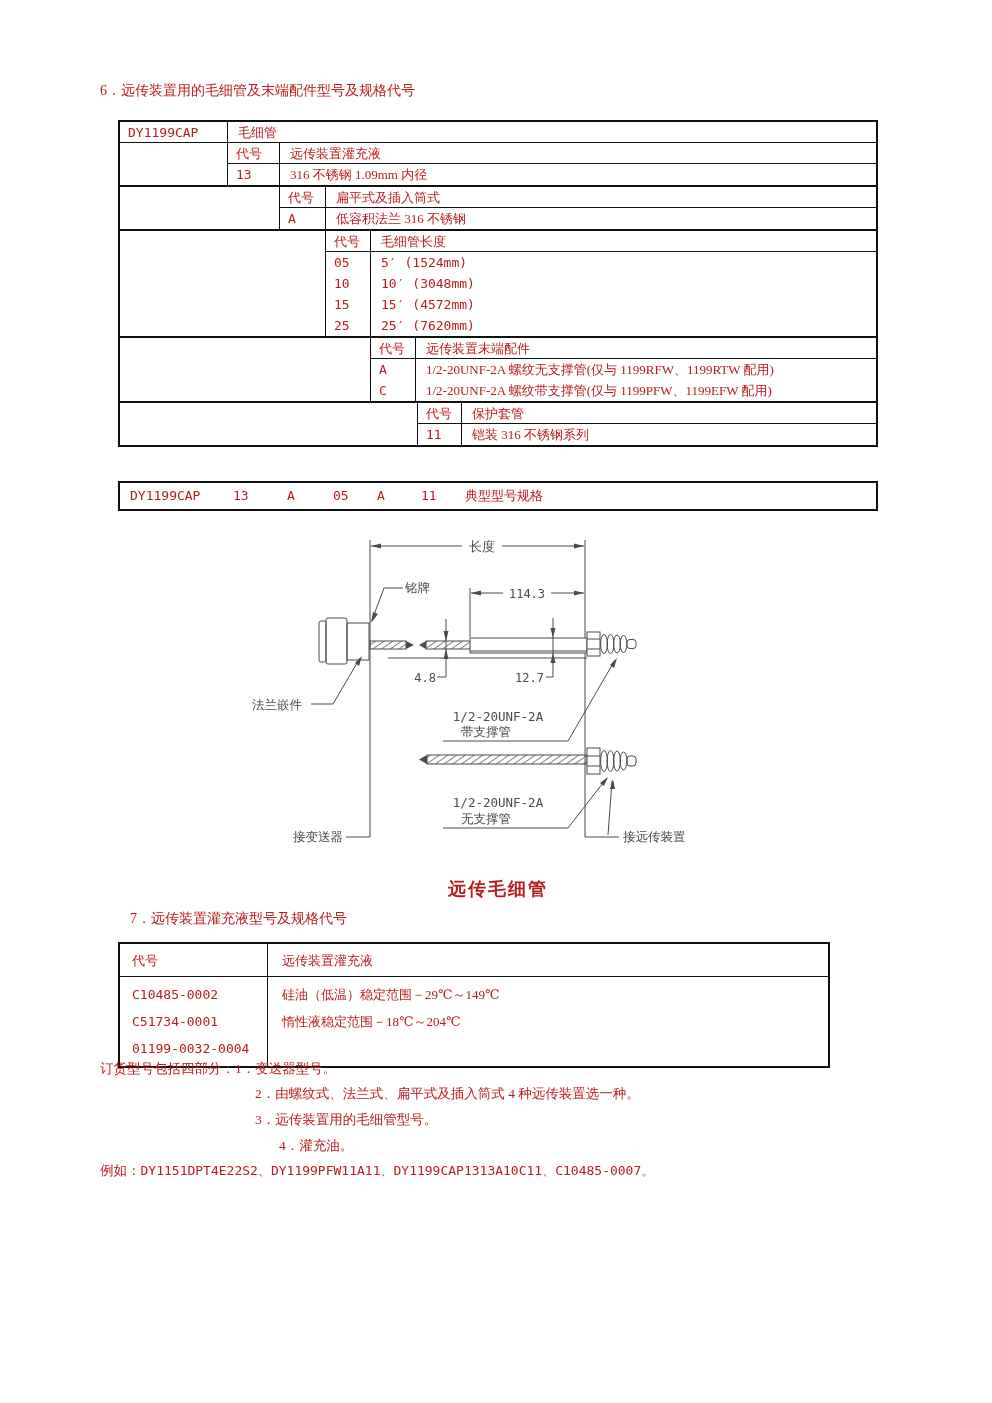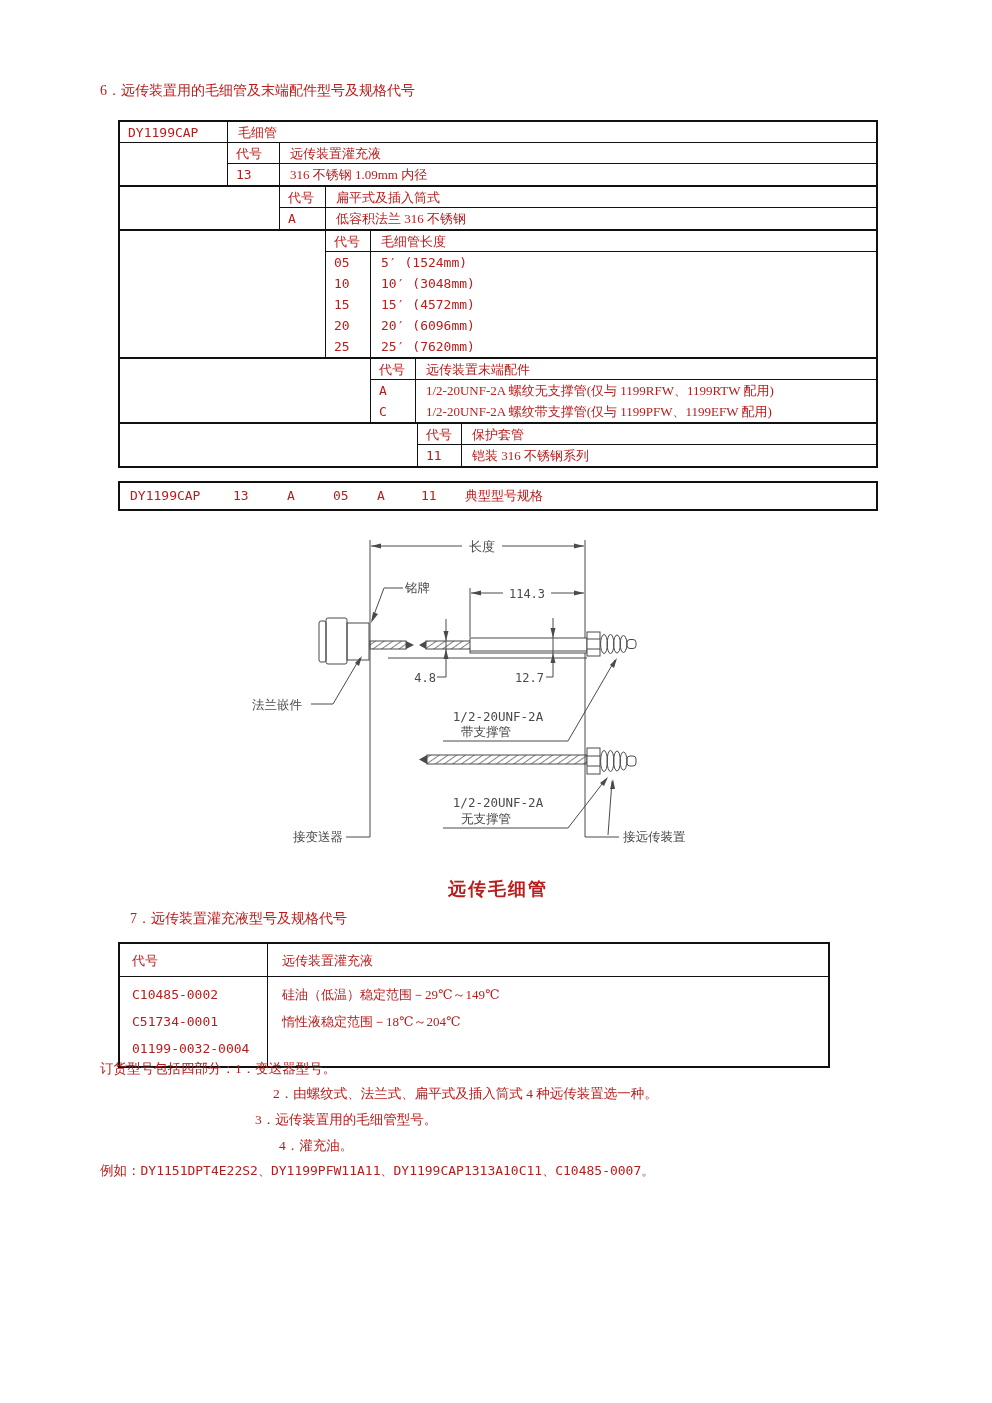--- a/index.html
+++ b/index.html
@@ -94,24 +94,20 @@
           <div class="code mono" style="flex-basis:45px;">05</div>
           <div class="lbl mono">5′ (1524mm)</div>
         </div>
         <div class="row">
           <div class="code mono" style="flex-basis:45px;">10</div>
           <div class="lbl mono">10′ (3048mm)</div>
         </div>
         <div class="row">
           <div class="code mono" style="flex-basis:45px;">15</div>
           <div class="lbl mono">15′ (4572mm)</div>
-        </div>
-        <div class="row">
-          <div class="code mono" style="flex-basis:45px;">20</div>
-          <div class="lbl mono">20′ (6096mm)</div>
         </div>
         <div class="row">
           <div class="code mono" style="flex-basis:45px;">25</div>
           <div class="lbl mono">25′ (7620mm)</div>
         </div>
       </div>
     </div>
 
     <div class="block bt">
       <div class="sp" style="width:251px;"></div>
@@ -313,20 +309,20 @@
     </div>
     <div class="pad">
         <div class="c1"></div>
         <div class="c2"></div>
       </div>
   </div>
 
   <div class="abs note" style="left:100px;top:1059px;">
     <span>订货型号包括四部分：</span><span>1．变送器型号。</span>
   </div>
-  <div class="abs note" style="left:255px;top:1084px;margin-left:18px;">2．由螺纹式、法兰式、扁平式及插入筒式 4 种远传装置选一种。</div>
+  <div class="abs note" style="left:255px;top:1084px;">2．由螺纹式、法兰式、扁平式及插入筒式 4 种远传装置选一种。</div>
   <div class="abs note" style="left:255px;top:1110px;">3．远传装置用的毛细管型号。</div>
   <div class="abs note" style="left:255px;top:1136px;margin-left:24px;">4．灌充油。</div>
   <div class="abs note" style="left:100px;top:1161px;text-align:right;">
     <span>例如：</span><span class="mono" style="font-size:13px;">DY1151DPT4E22S2、DY1199PFW11A11、DY1199CAP1313A10C11、C10485-0007。</span>
   </div>
 
 </div>
 
 </body></html>

